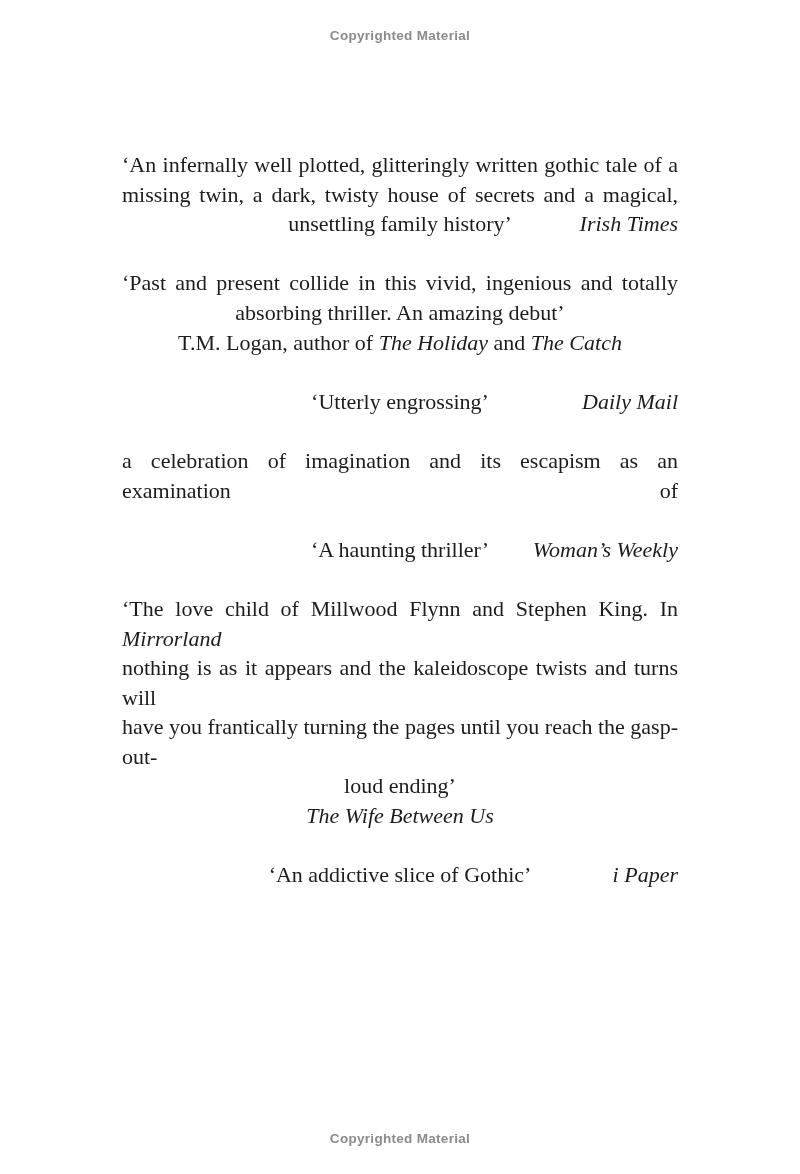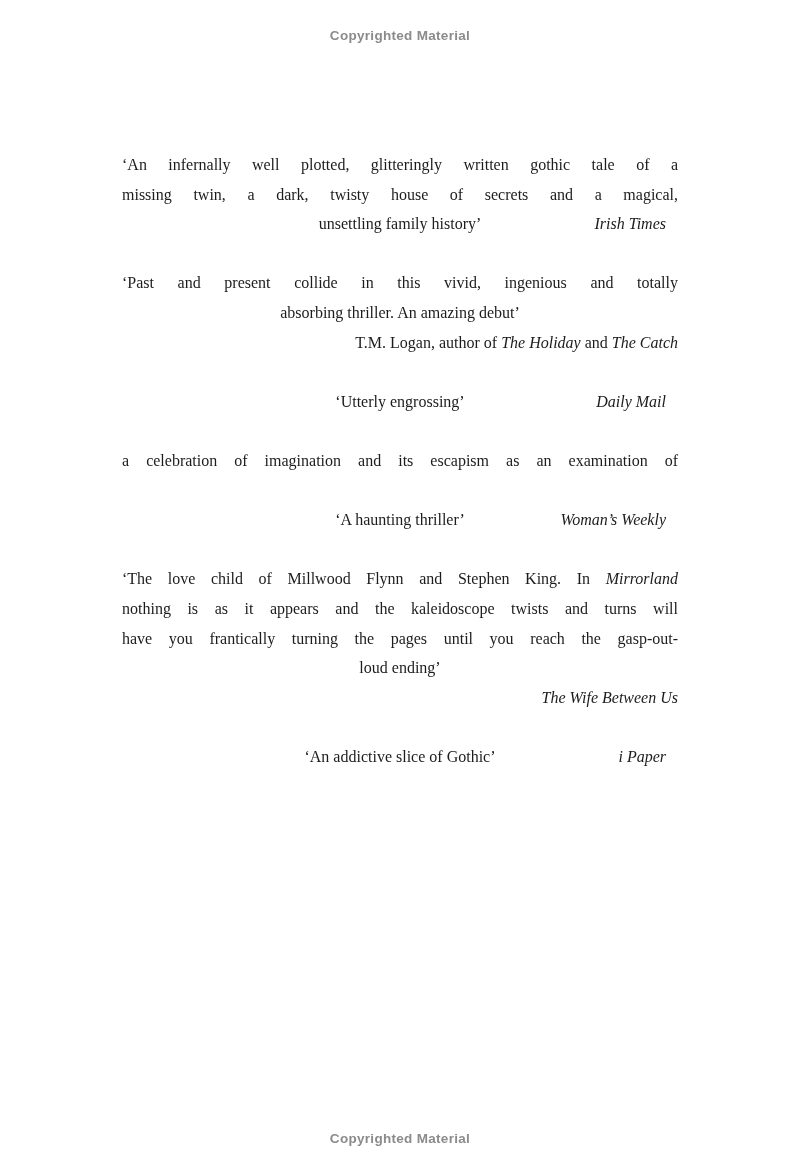--- a/index.html
+++ b/index.html
@@ -22,32 +22,32 @@
     letter-spacing: 0.3px;
     color: #8b8b8b;
   }
   .copyright-top { top: 28px; }
   .copyright-bottom { top: 1131px; }
   .quotes {
     position: absolute;
     left: 122px;
     top: 150px;
     width: 556px;
-    font-size: 16px;
+    font-size: 22px;
     line-height: 29.6px;
     color: #1c1c1c;
   }
   .quote { margin: 0 0 29.6px 0; }
   .quote:last-child { margin-bottom: 0; }
   .line { position: relative; text-align: center; }
   .line.justify { text-align: justify; text-align-last: justify; }
-  .line.right { text-align: right; }
+  .line.right { text-align: center; }
   .attr {
     position: absolute;
-    right: 12px;
+    right: 0;
     top: 0;
     white-space: nowrap;
   }
   .it { font-style: italic; }
 </style>
 </head>
 <body>
 
 <div class="copyright-mark copyright-top">Copyrighted Material</div>
 

